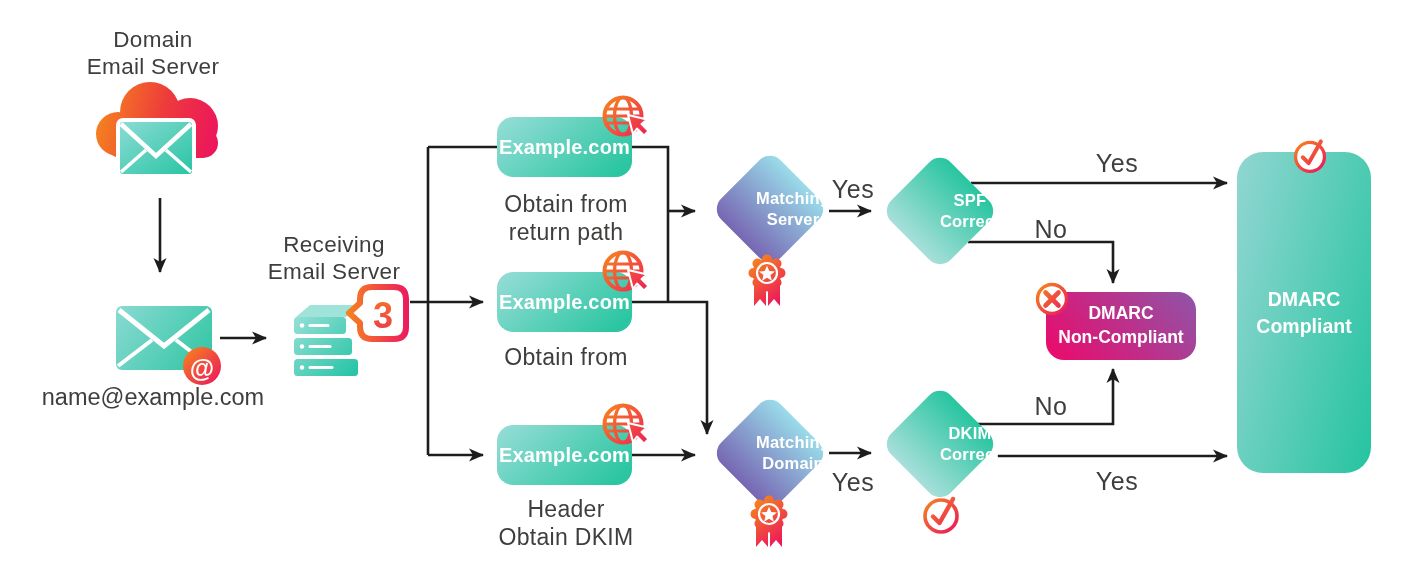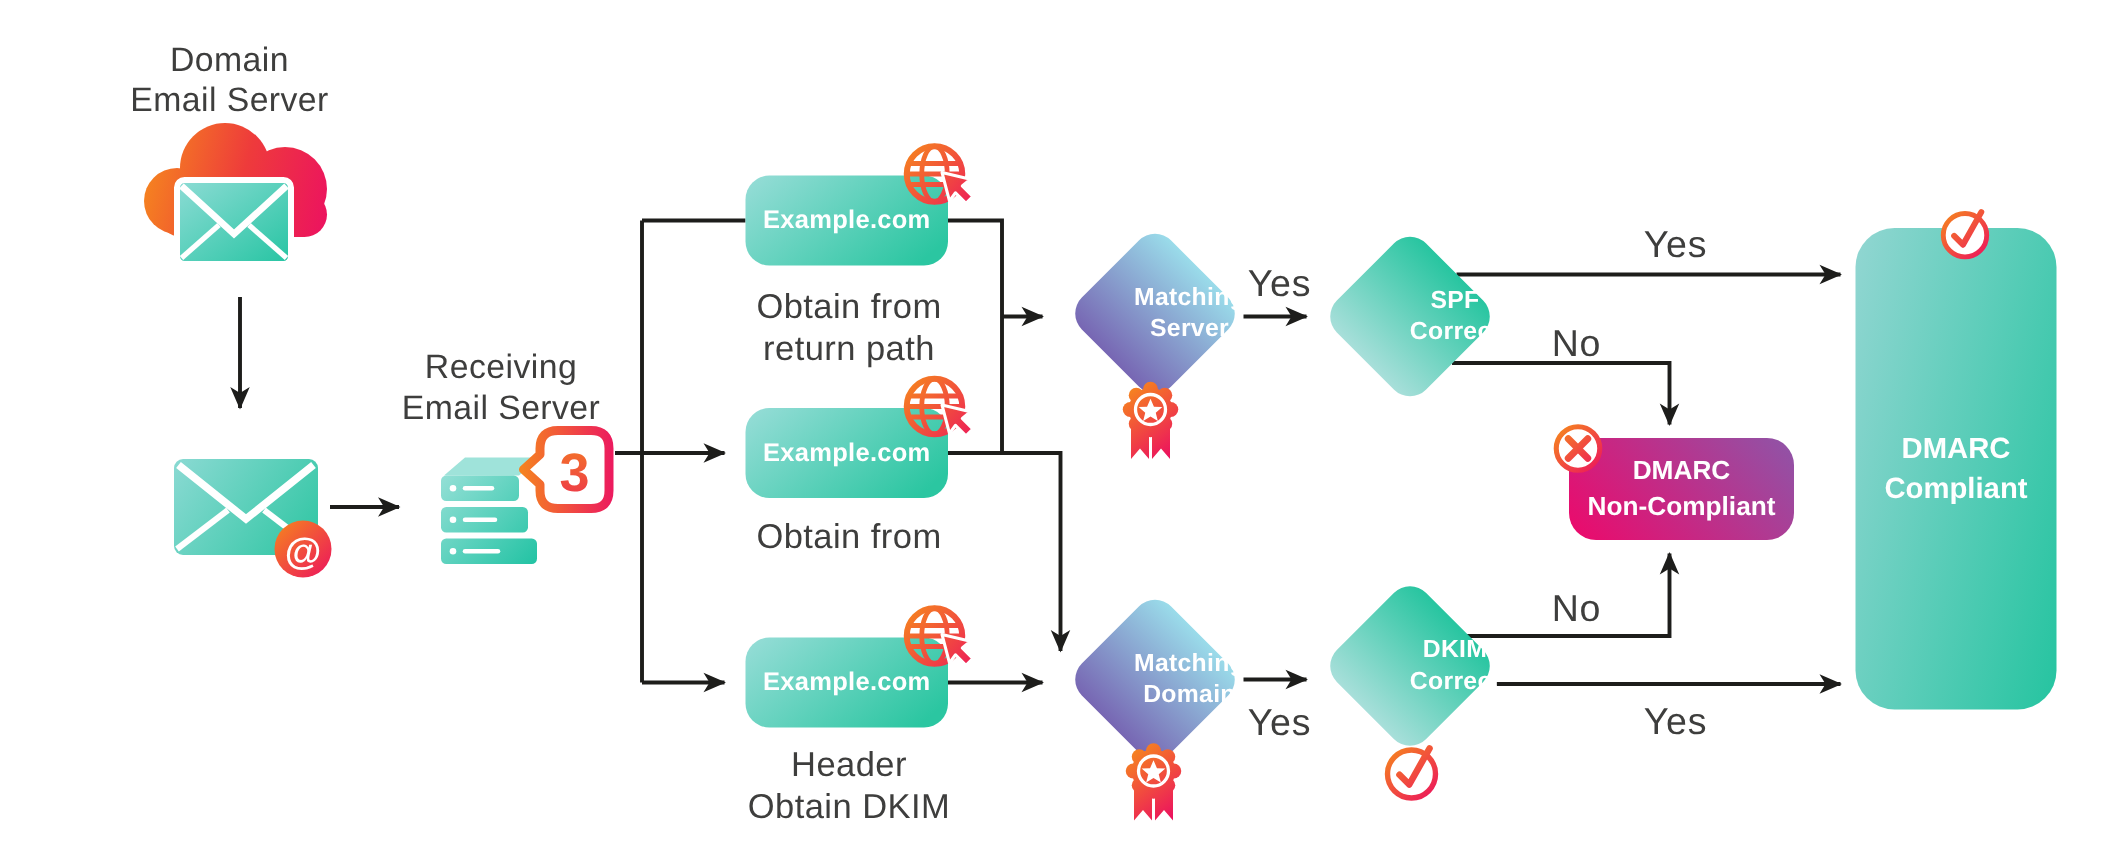--- a/index.html
+++ b/index.html
@@ -7,21 +7,21 @@
   svg.wires{position:absolute;left:0;top:0;z-index:1;}
   .wire{stroke:var(--arrow-black,#1d1d1b);stroke-width:2.6;fill:none;}
   .lbl{position:absolute;z-index:2;color:var(--text-dark,#3e3e3d);text-align:center;transform:translateX(-50%);white-space:nowrap;}
   .lbl .l{display:block;}
   .h{font-size:22.5px;line-height:1.22;letter-spacing:.3px;}
   .cap{font-size:23px;line-height:1.2;letter-spacing:.3px;}
   .yn{font-size:25px;letter-spacing:.5px;}
   .ebox{position:absolute;z-index:2;width:135px;height:60px;border-radius:16px;
         background:linear-gradient(140deg,#92dcd5 5%,#2bc6a1 90%);
         color:#fff;display:flex;align-items:center;justify-content:center;
-        font-weight:700;font-size:17px;letter-spacing:.2px;}
+        font-weight:700;font-size:20px;letter-spacing:.2px;}
   .diamond{position:absolute;z-index:2;width:120px;height:120px;display:flex;align-items:center;justify-content:flex-end;}
   .diamond .shape{position:absolute;inset:18px;border-radius:15px;transform:rotate(45deg);}
   .diamond.purple .shape{background:linear-gradient(0deg,#7766b3,#9adcea);}
   .diamond.teal .shape{background:linear-gradient(0deg,#a8dfda,#27c5a0);}
   .dlabel{position:relative;color:#fff;font-weight:700;font-size:16.5px;line-height:1.28;text-align:center;letter-spacing:.2px;}
   .dlabel .l{display:block;}
   .rbox{position:absolute;z-index:2;color:#fff;font-weight:700;text-align:center;display:flex;align-items:center;justify-content:center;}
   .rbox .l{display:block;}
   #nonCompliant{left:1046px;top:292px;width:150px;height:68px;border-radius:18px;
         background:linear-gradient(48deg,#e90c6d 5%,#8e55a8 100%);font-size:17.5px;line-height:1.35;}
@@ -120,20 +120,21 @@
 
   <svg class="icon" style="left:112px;top:300px" width="112" height="88" viewBox="0 0 112 88">
     <rect x="4" y="6" width="96" height="64" rx="6" fill="url(#gEu)"></rect>
     <polyline points="7,10 52,46 97,10" fill="none" stroke="#fff" stroke-width="5"></polyline>
     <line x1="6" y1="66" x2="40" y2="40" stroke="#fff" stroke-width="4"></line>
     <line x1="98" y1="66" x2="64" y2="40" stroke="#fff" stroke-width="4"></line>
     <circle cx="90" cy="66" r="19" fill="url(#gA)"></circle>
     <text x="90" y="68" text-anchor="middle" dominant-baseline="central" font-size="25" font-weight="bold" fill="#fff">@</text>
   </svg>
 
+  <div class="lbl" style="left:153px;top:384px;font-size:23.5px">name@example.com</div>
 
   <div class="lbl h" style="left:334px;top:231px">
     <span class="l">Receiving</span>
     <span class="l">Email Server</span>
   </div>
 
   <svg class="icon" style="left:288px;top:297px" width="78" height="82" viewBox="0 0 78 82">
     <polygon points="8,20 58,20 72,8 22,8" fill="#9fe3da"></polygon>
     <rect x="6" y="20" width="52" height="17" rx="3.5" fill="url(#gSu)"></rect>
     <rect x="6" y="41" width="58" height="17" rx="3.5" fill="url(#gSu)"></rect>

